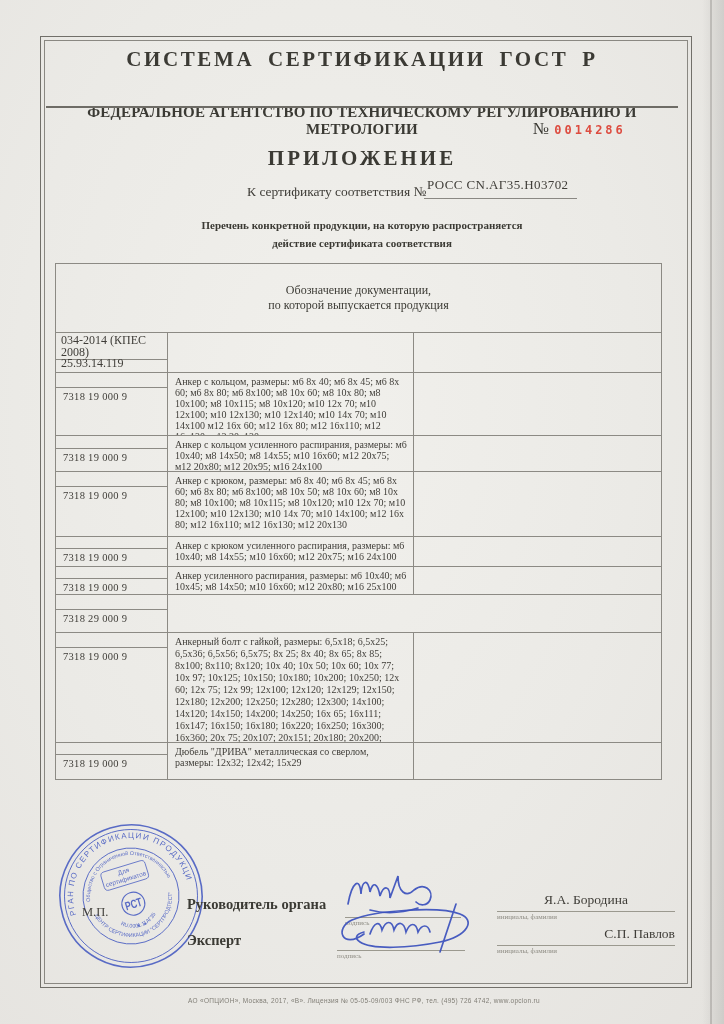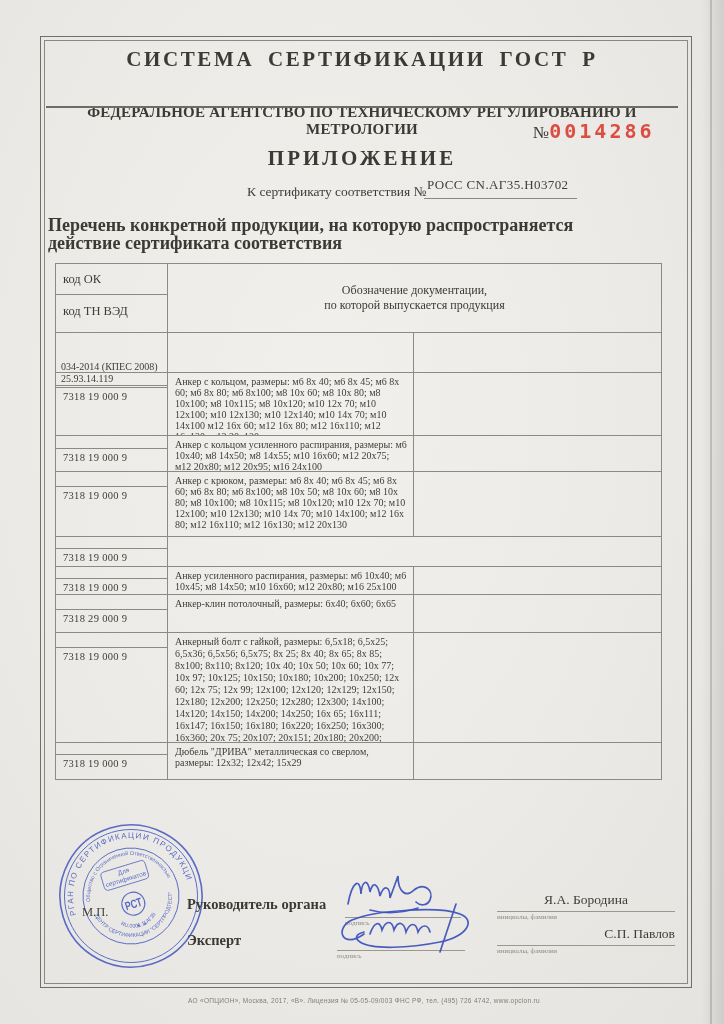--- a/index.html
+++ b/index.html
@@ -16,49 +16,49 @@
   .frame-inner{position:absolute;inset:3px;border:1px solid #8a8882;}
 
   .title1{position:absolute;left:62px;top:47px;width:600px;text-align:center;
         font-size:21px;font-weight:bold;letter-spacing:2.6px;word-spacing:6px;color:#3b3a34;}
   .title2{position:absolute;left:50px;top:80px;width:624px;text-align:center;
         font-size:15px;font-weight:bold;letter-spacing:0.2px;color:#3b3a34;margin-top:24px;}
   .header-divider{position:absolute;left:46px;top:106px;width:632px;height:2px;background:#6e6c66;}
 
   .blank-no{position:absolute;left:533px;top:119px;white-space:nowrap;}
   .no-sign{font-size:17px;color:#3b3a34;}
-  .no-value{font-family:"DejaVu Sans Mono",monospace;font-weight:bold;font-size:20px;
-        letter-spacing:3px;color:#dd4c40;}
+  .no-value{font-family:"DejaVu Sans Mono",monospace;font-weight:bold;font-size:12px;
+        letter-spacing:3px;color:#dd4c40;margin-left:5px;}
 
   .app-title{position:absolute;left:62px;top:146px;width:600px;text-align:center;
         font-size:21px;font-weight:bold;letter-spacing:3px;color:#3b3a34;}
   .cert-label{position:absolute;left:247px;top:184px;font-size:13.5px;color:#3f3d38;}
   .cert-no{position:absolute;left:427px;top:177px;font-size:13px;letter-spacing:0.4px;color:#3f3d38;}
   .cert-line{position:absolute;left:424px;top:198px;width:153px;height:1px;background:#8a8883;}
-  .subtitle{position:absolute;left:48px;top:217px;width:600px;
-        font-size:18px;font-weight:bold;line-height:17.5px;white-space:pre-line;color:#3b3a34;}
+  .subtitle{position:absolute;left:62px;top:217px;width:600px;text-align:center;
+        font-size:11px;font-weight:bold;line-height:17.5px;white-space:pre-line;color:#3b3a34;}
 
   
   .ctable{position:absolute;left:55px;top:263px;width:607px;border:1px solid #8c8a84;
         display:flex;flex-direction:column;box-sizing:border-box;}
   .crow{display:flex;border-top:1px solid #8c8a84;box-sizing:border-box;}
   .crow.chead{border-top:none;}
   .c1{width:112px;border-right:1px solid #8c8a84;box-sizing:border-box;}
   .c2{width:246px;border-right:1px solid #8c8a84;box-sizing:border-box;}
   .c3{flex:1;}
   .chead{height:68px;}
   .rA{height:40px;} .r1{height:63px;} .r2{height:36px;} .r3{height:65px;} .r4{height:30px;}
   .r5{height:28px;} .r6{height:38px;} .r7{height:110px;} .r8{height:37px;}
   .h1top{height:31px;border-bottom:1px solid #8c8a84;box-sizing:border-box;
         padding:8px 0 0 7px;font-size:12.5px;}
   .h1bot{padding:9px 0 0 7px;font-size:12.5px;}
   .hmid{display:flex;align-items:center;justify-content:center;text-align:center;
         white-space:pre-line;font-size:12px;line-height:15px;color:#3b3a34;}
   .okcell{height:27px;border-bottom:1px solid #8c8a84;box-sizing:border-box;
-        font-size:10px;line-height:11.5px;padding:2px 0 0 5px;white-space:pre-line;margin-top:26px;}
+        font-size:12px;line-height:11.5px;padding:2px 0 0 5px;white-space:pre-line;}
   .strip{border-bottom:1px solid #8c8a84;box-sizing:border-box;}
   .s15{height:15px;} .s13{height:13px;} .s12{height:12px;}
   .code{padding:3px 0 0 7px;font-size:10.5px;letter-spacing:0.3px;}
   .desc{padding:3px 5px 0 7px;font-size:10px;line-height:11px;color:#403e39;overflow:hidden;}
   .r7 .desc{line-height:12px;}
 
   
   .stamp{position:absolute;left:57px;top:822px;width:148px;height:148px;opacity:0.9;}
   .mp{position:absolute;left:82px;top:905px;font-size:12.5px;color:#44423d;}
   .lab-head{position:absolute;left:187px;top:896px;font-size:14.5px;font-weight:bold;color:#3b3a34;}
@@ -101,24 +101,20 @@
 
   <div class="app-title">ПРИЛОЖЕНИЕ</div>
   <div class="cert-label">К сертификату соответствия №</div>
   <div class="cert-no">РОСС CN.АГ35.Н03702</div>
   <div class="cert-line"></div>
   <div class="subtitle">Перечень конкретной продукции,  на которую распространяется
 действие сертификата соответствия</div>
 
   <div class="ctable">
     <div class="crow chead">
-      <div class="c1">
-        <div class="h1top">код ОК</div>
-        <div class="h1bot">код ТН ВЭД</div>
-      </div>
       <div class="c3 hmid">Обозначение документации,
 по которой выпускается продукция</div>
     </div>
 
     <div class="crow rA">
       <div class="c1">
         <div class="okcell">034-2014 (КПЕС 2008)
 25.93.14.119</div>
       </div>
       <div class="c2"></div>
@@ -150,38 +146,38 @@
       </div>
       <div class="c2 desc">Анкер с крюком, размеры: м6 8х 40; м6 8х 45; м6 8х 60; м6 8х 80; м6 8х100; м8 10х 50; м8 10х 60; м8 10х 80; м8 10х100; м8 10х115; м8 10х120; м10 12х 70; м10 12х100; м10 12х130; м10 14х 70; м10 14х100; м12 16х 80; м12 16х110; м12 16х130; м12 20х130</div>
       <div class="c3"></div>
     </div>
 
     <div class="crow r4">
       <div class="c1">
         <div class="strip s12"></div>
         <div class="code">7318 19 000 9</div>
       </div>
+      <div class="c2 desc">Анкер с крюком усиленного распирания, размеры: м6 10х40; м8 14х55; м10 16х60; м12 20х75; м16 24х100</div>
       <div class="c3"></div>
     </div>
 
     <div class="crow r5">
       <div class="c1">
         <div class="strip s12"></div>
         <div class="code">7318 19 000 9</div>
       </div>
       <div class="c2 desc">Анкер усиленного распирания, размеры: м6 10х40; м6 10х45; м8 14х50; м10 16х60; м12 20х80; м16 25х100</div>
       <div class="c3"></div>
     </div>
 
     <div class="crow r6">
       <div class="c1">
         <div class="strip s15"></div>
         <div class="code">7318 29 000 9</div>
       </div>
-      <div class="c2 desc">Анкер-клин потолочный, размеры: 6х40; 6х60; 6х65</div>
       <div class="c3"></div>
     </div>
 
     <div class="crow r7">
       <div class="c1">
         <div class="strip s15"></div>
         <div class="code">7318 19 000 9</div>
       </div>
       <div class="c2 desc">Анкерный болт с гайкой, размеры: 6,5х18; 6,5х25; 6,5х36; 6,5х56; 6,5х75; 8х 25; 8х 40; 8х 65; 8х 85; 8х100; 8х110; 8х120; 10х 40; 10х 50; 10х 60; 10х 77; 10х 97; 10х125; 10х150; 10х180; 10х200; 10х250; 12х 60; 12х 75; 12х 99; 12х100; 12х120; 12х129; 12х150; 12х180; 12х200; 12х250; 12х280; 12х300; 14х100; 14х120; 14х150; 14х200; 14х250; 16х 65; 16х111; 16х147; 16х150; 16х180; 16х220; 16х250; 16х300; 16х360; 20х 75; 20х107; 20х151; 20х180; 20х200; 20х250; 20х300; 20х350; 20х400</div>
       <div class="c3"></div>

